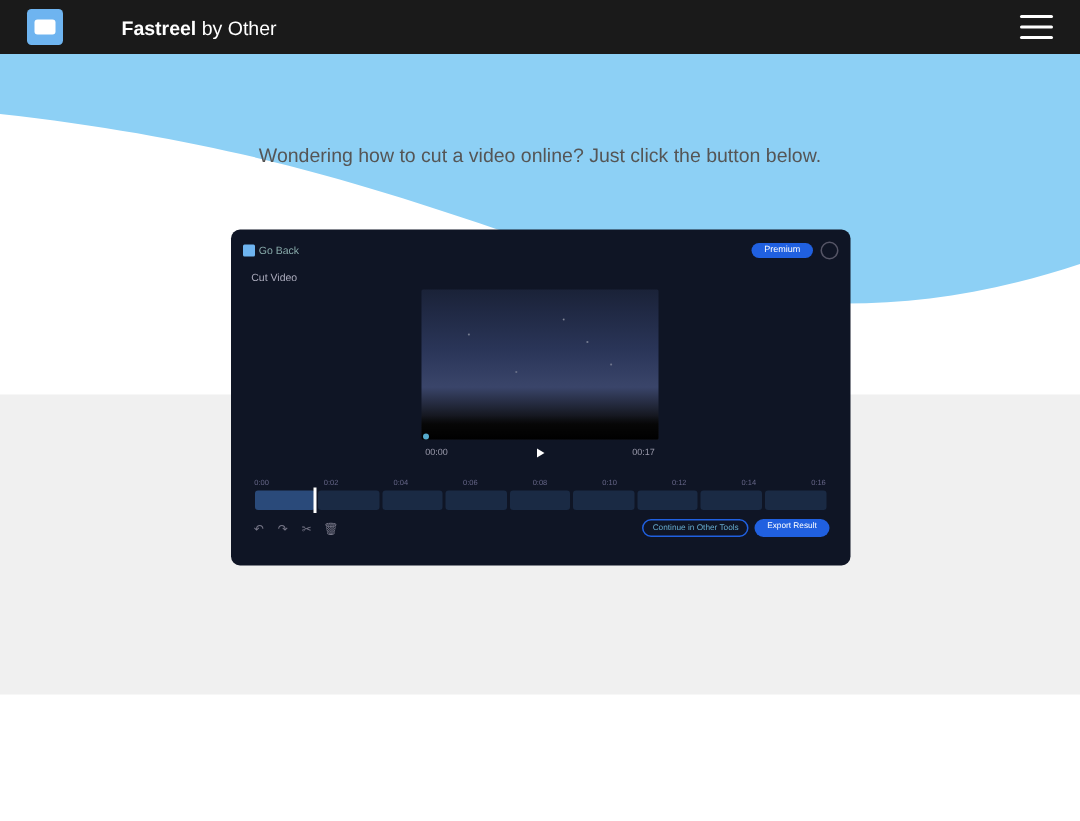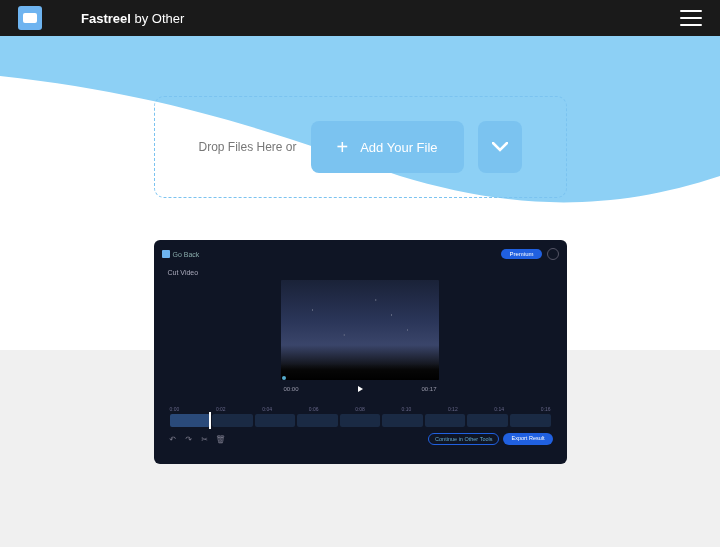--- a/index.html
+++ b/index.html
@@ -74,33 +74,22 @@
   </div>
 </div>
 
 <div class="wave-bg">
   <svg viewBox="0 0 720 200" preserveAspectRatio="none">
     <path d="M0,0 L720,0 L720,140 C600,180 500,170 400,140 C280,100 180,60 0,40 Z" fill="#8dd0f5"></path>
   </svg>
 </div>
 
 <div class="content">
+  <p class="subtitle">Wondering how to cut a video online? Just click the button below.</p>
 
-  <div class="upload-box">
-    <span class="drop-text">Drop Files Here or</span>
-    <button class="add-btn">
-      <span class="plus-icon">+</span>
-      <span>Add Your File</span>
-    </button>
-    <button class="dropdown-btn">
-      <svg width="16" height="10" viewBox="0 0 16 10">
-          <path d="M1 1 L8 8 L15 1" stroke="#fff" stroke-width="2.5" fill="none" stroke-linecap="round"></path>
-        </svg>
-    </button>
-  </div>
 
   <div class="preview-section">
     <div class="gray-band"></div>
     <div class="app-preview">
       <div class="preview-top">
         <div class="back-link">
           <span class="sq"></span>
           <span>Go Back</span>
         </div>
         <div class="preview-right">

